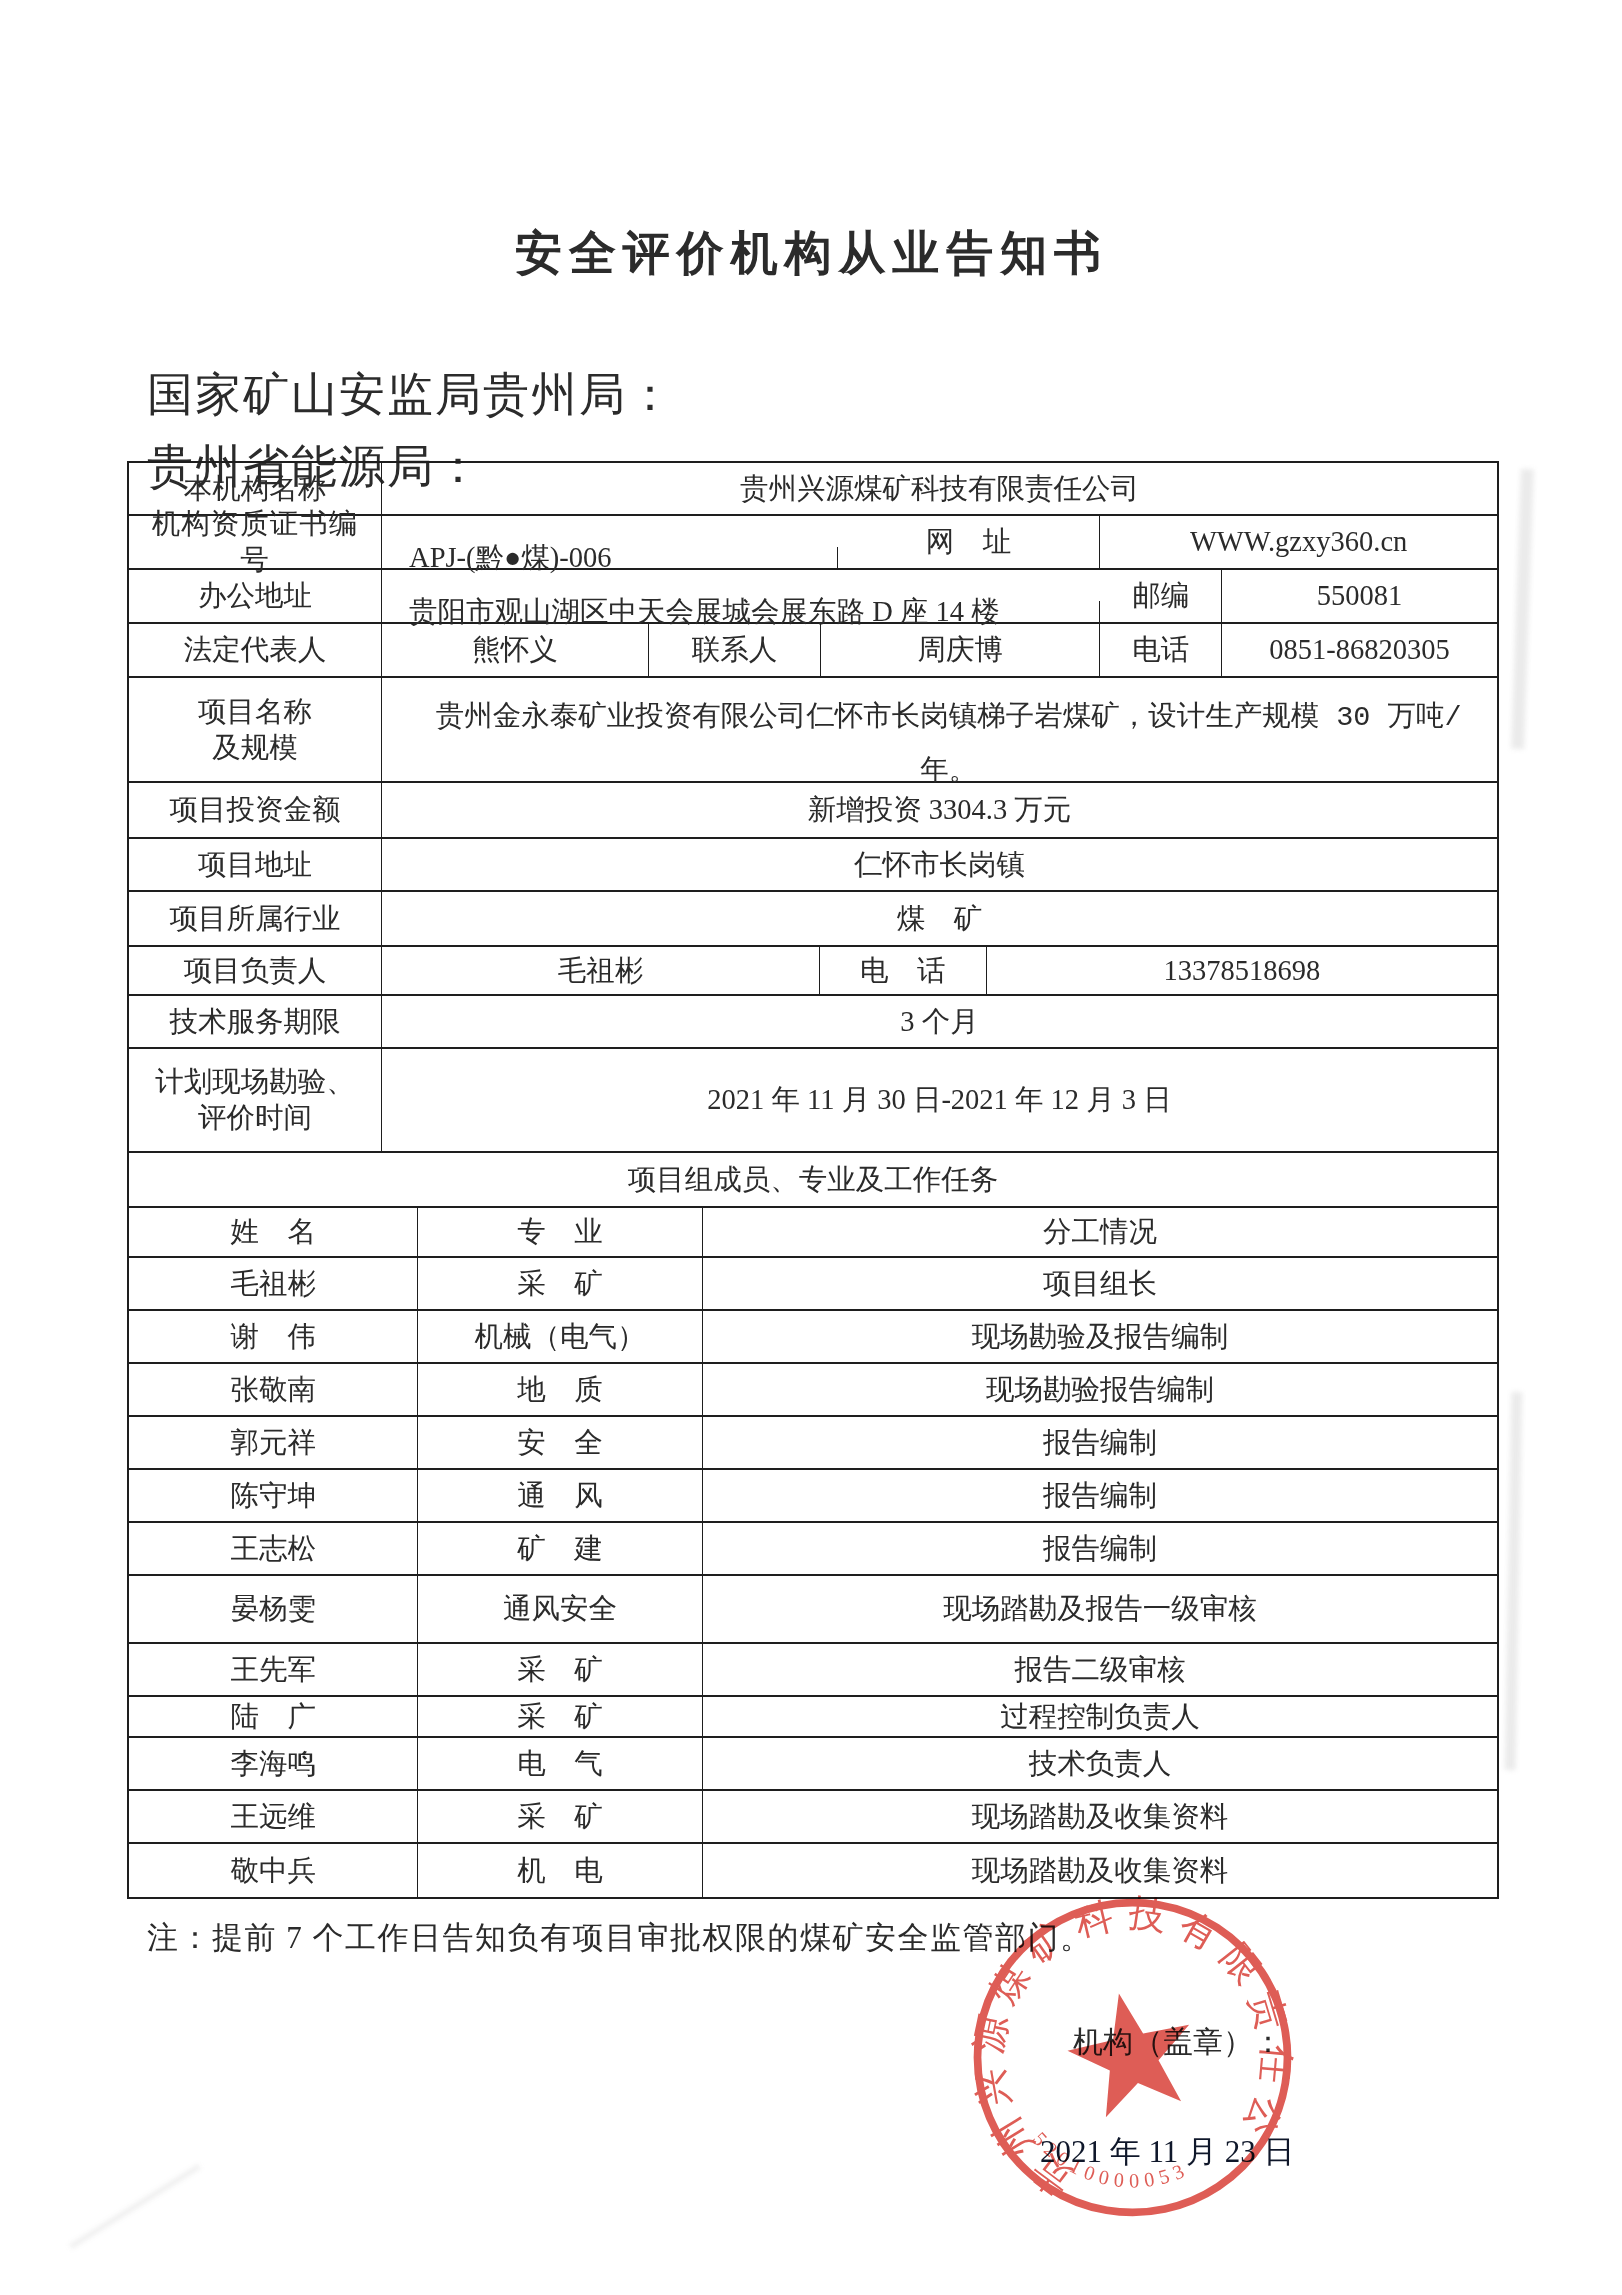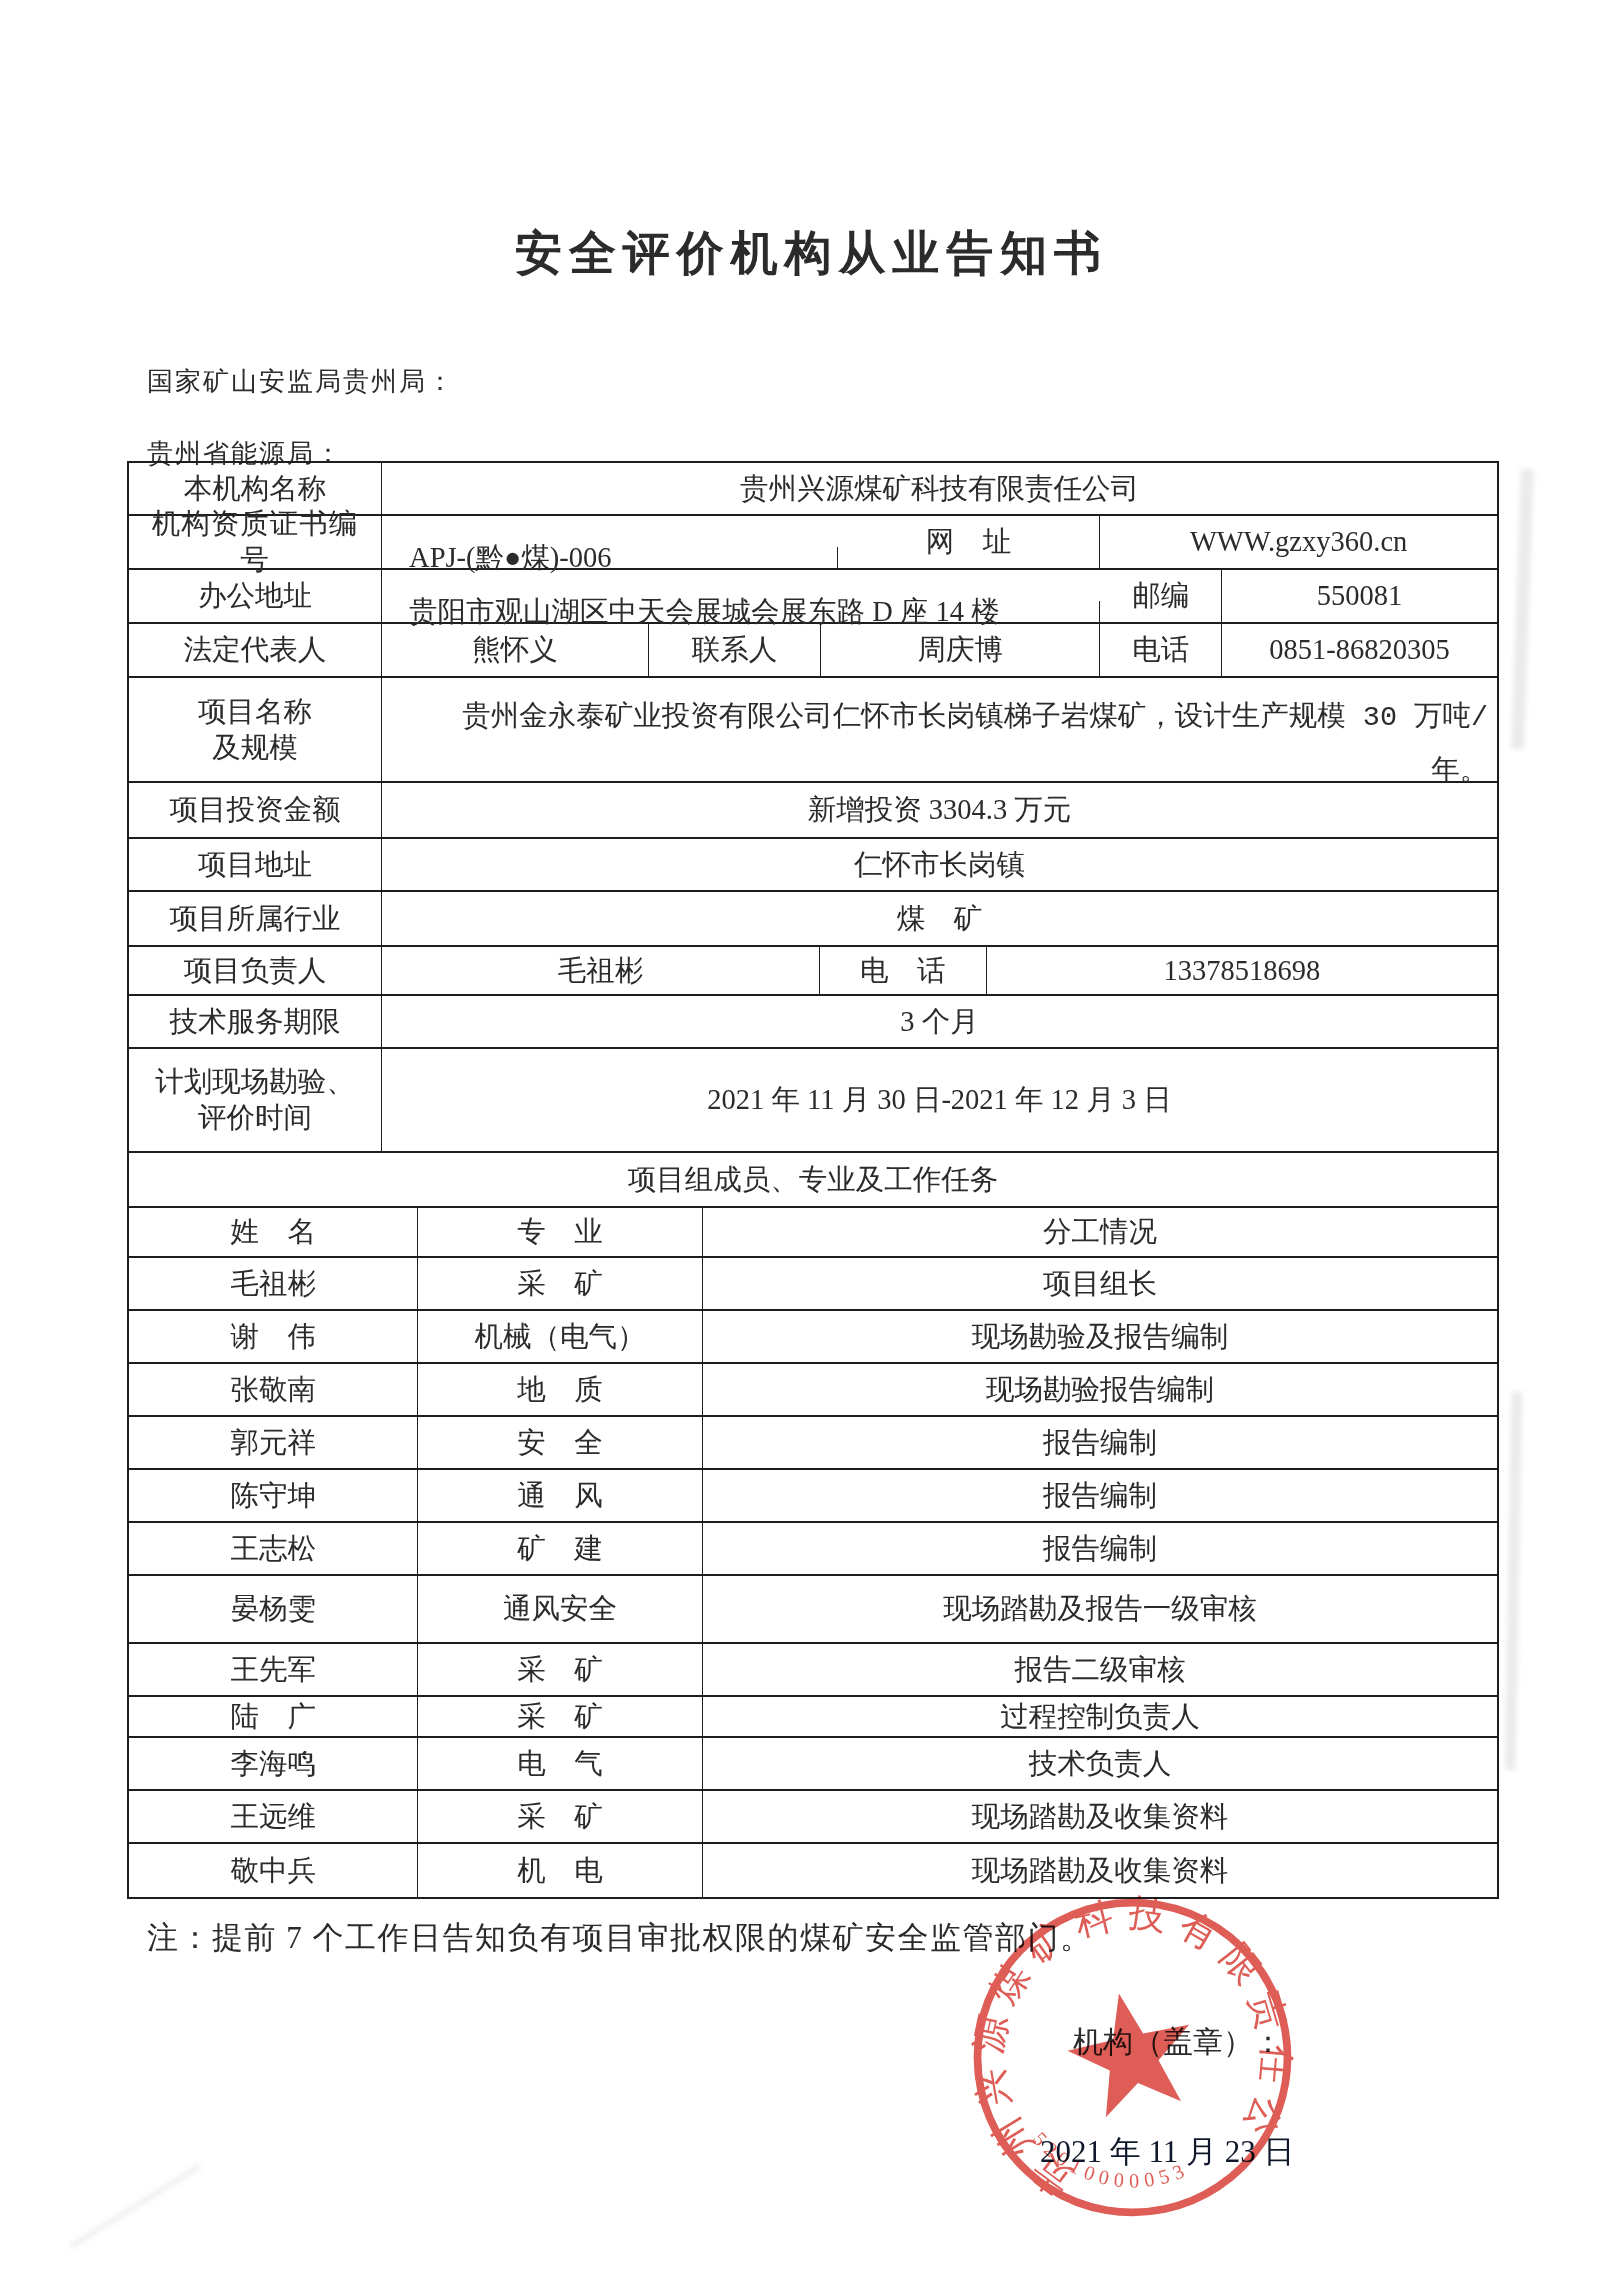--- a/index.html
+++ b/index.html
@@ -7,38 +7,38 @@
   .page {
     position:relative; width:1623px; height:2295px; background:#ffffff;
     font-family:"Liberation Serif","DejaVu Serif",serif; color:#262626;
     overflow:hidden;
   }
   .title {
     position:absolute; top:222px; left:0; width:100%;
     text-align:center; font-size:47px; font-weight:700; letter-spacing:6.9px;
     color:#2b2b2b;
   }
-  .salutation { position:absolute; left:147px; font-size:26px; color:#2b2b2b; letter-spacing:2px; }
+  .salutation { position:absolute; left:147px; font-size:46px; color:#2b2b2b; letter-spacing:2px; }
   .sal1 { top:364px; }
   .sal2 { top:436px; }
 
   .tbl {
     position:absolute; left:127px; top:461px; width:1372px;
     border:2.9px solid #1e1e1e;
   }
   .tr { display:flex; width:100%; border-bottom:2px solid #1e1e1e; }
   .tr.last { border-bottom:none; }
   .td {
     border-right:1.5px solid #1e1e1e;
     display:flex; flex-direction:column; align-items:center; justify-content:center;
     font-size:28.5px; line-height:1.25; color:#2b2b2b; padding:2.9px 8.8px;
     text-align:center;
   }
   .td.end { border-right:none; }
-  .td.left { align-items:flex-start; text-align:right; padding-left:27px;margin-top:31px; }
+  .td.left { align-items:flex-start; text-align:center; padding-left:27px;margin-top:31px; }
   .td .l2 { margin-top:0; }
   .wide-label { letter-spacing:1px; }
 
   .note { position:absolute; left:147px; top:1917px; font-size:31px; color:#2b2b2b; letter-spacing:1.5px; }
   .seal-caption { position:absolute; left:1073px; top:2022px; font-size:30px; color:#2b2b2b; }
   .doc-date { position:absolute; left:1040px; top:2131px; font-size:31px; color:#0f172a; }
 
   .stamp {
     position:absolute; left:963px; top:1888px; width:339px; height:339px;
     opacity:0.85; transform:rotate(-12deg); mix-blend-mode:multiply;

